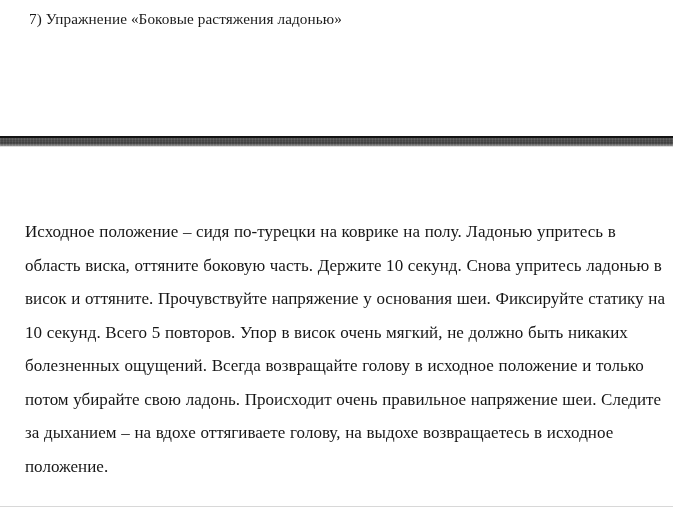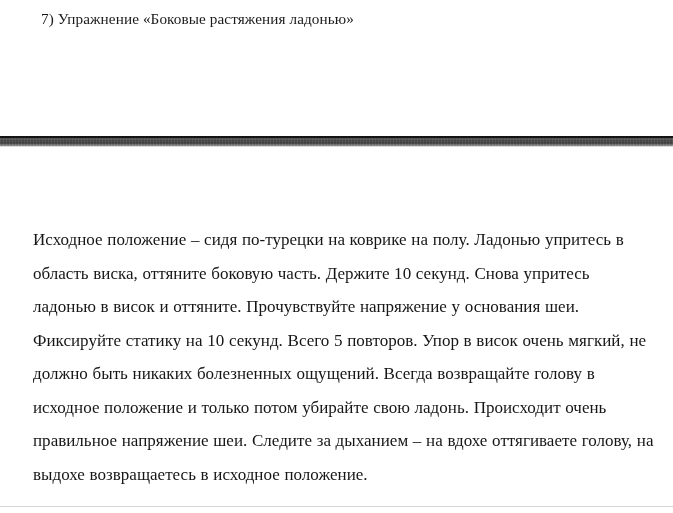--- a/index.html
+++ b/index.html
@@ -20,21 +20,21 @@
   .page {
     position: relative;
     width: 673px;
     height: 513px;
   }
 
   
   .heading-block {
     position: absolute;
     top: 9px;
-    left: 16px;
+    left: 4px;
     right: 0;
     padding-left: 25px;
     padding-right: 20px;
   }
   .heading-text {
     font-family: "Liberation Serif", "DejaVu Serif", serif;
     font-size: 15.2px;
     line-height: 20px;
     color: #1a1a1a;
     letter-spacing: 0.1px;
@@ -99,21 +99,21 @@
     box-sizing: border-box;
   }
   .body-text {
     font-family: "Liberation Serif", "DejaVu Serif", serif;
     font-size: 17px;
     line-height: 33.5px;
     color: #161616;
     text-align: left;
     letter-spacing: 0.02px;
     word-spacing: 0.4px;
-    margin: 8px;
+    margin: 0;
   }
 
   
   .bottom-rule {
     position: absolute;
     left: 0;
     top: 506px;
     width: 673px;
     height: 1px;
     background: #d8d8d8;

